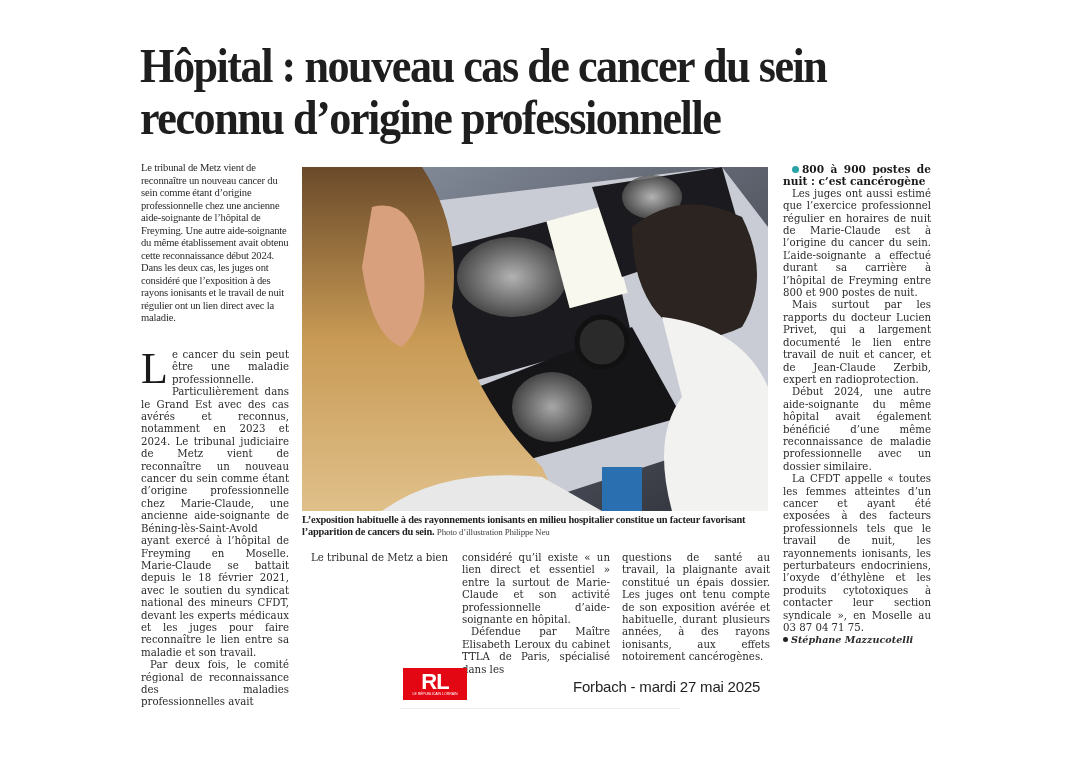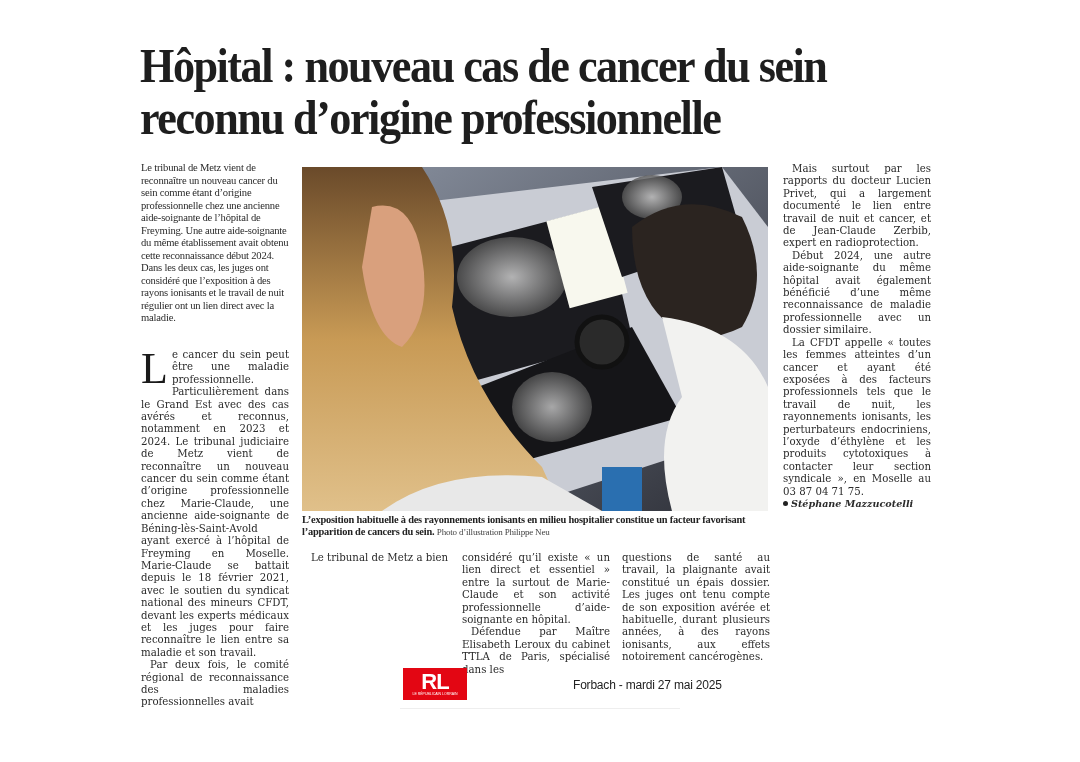--- a/index.html
+++ b/index.html
@@ -10,21 +10,21 @@
     .col p.noind { text-indent: 0; }
     .chapo { position: absolute; left: 141px; top: 162px; width: 150px; font-family: "Liberation Serif", serif; font-weight: normal; font-size: 10.6px; line-height: 12.5px; color: #2a2a2a; letter-spacing: -0.2px; }
     .dropcap { float: left; font-family: "Liberation Serif", serif; font-size: 44px; line-height: 36px; margin: 2px 4px 0 0; color: #1a1a1a; }
     .subhead { font-weight: bold; font-size: 10.6px; line-height: 12.4px; margin: 8px 0 0 0; text-indent: 0; color: #1a1a1a; }
     .dot { display: inline-block; width: 7px; height: 7px; border-radius: 50%; background: #2aa3a8; margin-right: 3px; vertical-align: 0px; }
     .bdot { display: inline-block; width: 5px; height: 5px; border-radius: 50%; background: #222; margin-right: 3px; vertical-align: 1px; }
     .photo { position: absolute; left: 302px; top: 167px; width: 466px; height: 344px; overflow: hidden; background: #3a3a40; }
     .caption { position: absolute; left: 302px; top: 514px; width: 470px; font-family: "Liberation Serif", serif; font-weight: bold; font-size: 10.4px; line-height: 12.4px; color: #222; letter-spacing: -0.2px; }
     .caption .credit { font-weight: normal; font-size: 9px; color: #444; }
     .footer-logo { position: absolute; left: 403px; top: 668px; width: 64px; height: 32px; background: #e30613; }
-    .footer-text { position: absolute; left: 545px; top: 678px; font-family: "Liberation Sans", sans-serif; font-size: 12px; color: #222; letter-spacing: -0.2px; padding-left: 28px; }
+    .footer-text { position: absolute; left: 545px; top: 678px; font-family: "Liberation Sans", sans-serif; font-size: 15px; color: #222; letter-spacing: -0.2px; padding-left: 28px; }
     .footer-rule { position: absolute; left: 400px; top: 708px; width: 280px; height: 1px; background: #eeeeee; }
     .author { font-weight: bold; font-size: 9.6px; margin-top: 2px; text-indent: 0 !important; font-style: italic; }
   </style>
 </head>
 <body>
 
 <div class="headline">
   <div>Hôpital : nouveau cas de cancer du sein</div>
   <div>reconnu d’origine professionnelle</div>
 </div>
@@ -84,20 +84,22 @@
 <div class="col" style="left:462px; top:552px; width:148px;">
   <p class="noind">considéré qu’il existe « un lien direct et essentiel » entre la surtout de Marie-Claude et son activité professionnelle d’aide-soignante en hôpital.</p>
   <p>Défendue par Maître Elisabeth Leroux du cabinet TTLA de Paris, spécialisé dans les</p>
 </div>
 
 <div class="col" style="left:622px; top:552px; width:148px;">
   <p class="noind">questions de santé au travail, la plaignante avait constitué un épais dossier. Les juges ont tenu compte de son exposition avérée et habituelle, durant plusieurs années, à des rayons ionisants, aux effets notoirement cancérogènes.</p>
 </div>
 
 <div class="col" style="left:783px; top:163px; width:148px;">
+  <p class="subhead" style="margin-top:0;"><span class="dot"></span><span>800 à 900 postes de nuit : c’est cancérogène</span></p>
+  <p>Les juges ont aussi estimé que l’exercice professionnel régulier en horaires de nuit de Marie-Claude est à l’origine du cancer du sein. L’aide-soignante a effectué durant sa carrière à l’hôpital de Freyming entre 800 et 900 postes de nuit.</p>
   <p>Mais surtout par les rapports du docteur Lucien Privet, qui a largement documenté le lien entre travail de nuit et cancer, et de Jean-Claude Zerbib, expert en radioprotection.</p>
   <p>Début 2024, une autre aide-soignante du même hôpital avait également bénéficié d’une même reconnaissance de maladie professionnelle avec un dossier similaire.</p>
   <p>La CFDT appelle « toutes les femmes atteintes d’un cancer et ayant été exposées à des facteurs professionnels tels que le travail de nuit, les rayonnements ionisants, les perturbateurs endocriniens, l’oxyde d’éthylène et les produits cytotoxiques à contacter leur section syndicale », en Moselle au 03 87 04 71 75.</p>
   <p class="author"><span class="bdot"></span><span>Stéphane Mazzucotelli</span></p>
 </div>
 
 <div class="footer-logo">
   <div style="position:absolute; left:0; right:0; top:3px; text-align:center; font-family:'Liberation Sans', sans-serif; font-weight:bold; font-size:22px; line-height:22px; color:#fff; letter-spacing:-1px;">RL</div>
   <div style="position:absolute; left:0; right:0; top:24px; text-align:center; font-family:'Liberation Sans', sans-serif; font-size:3.5px; color:#fff;">LE RÉPUBLICAIN LORRAIN</div>
 </div>

